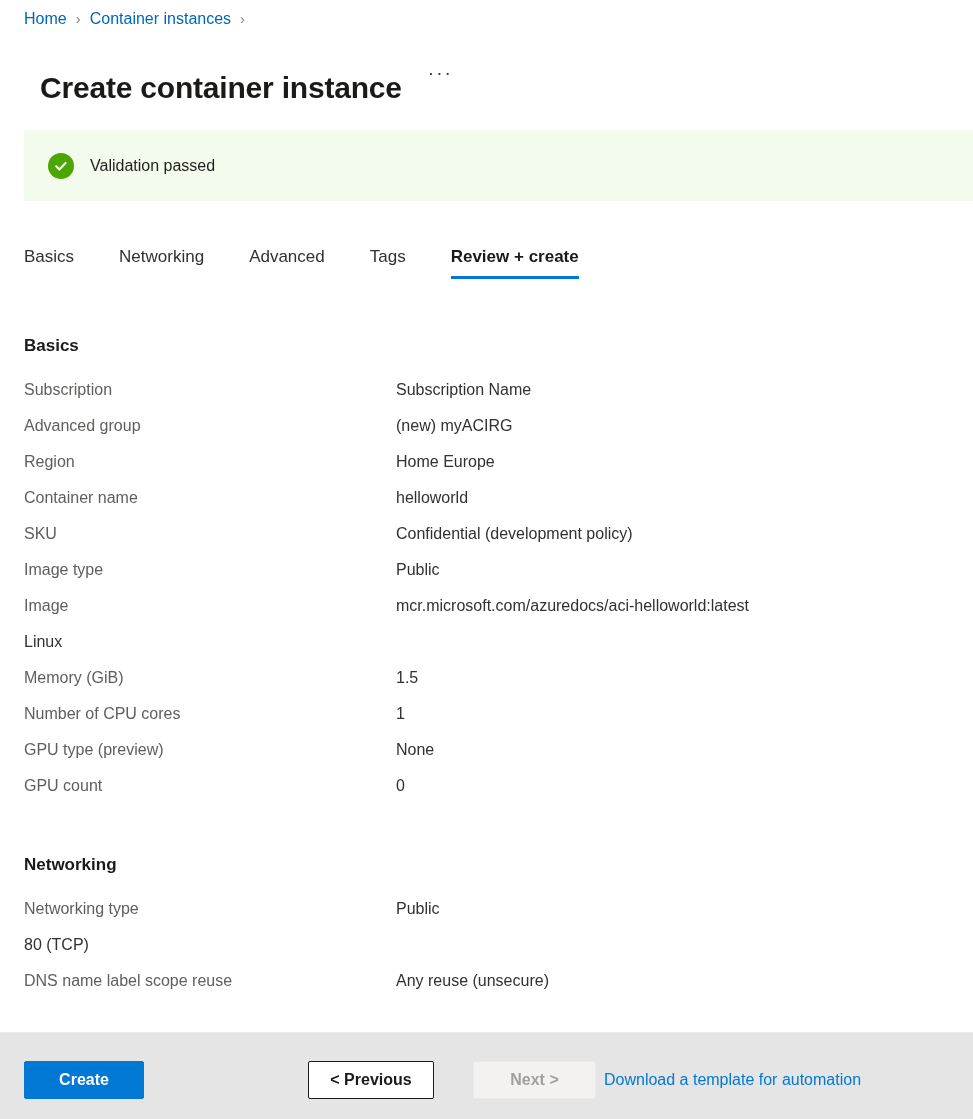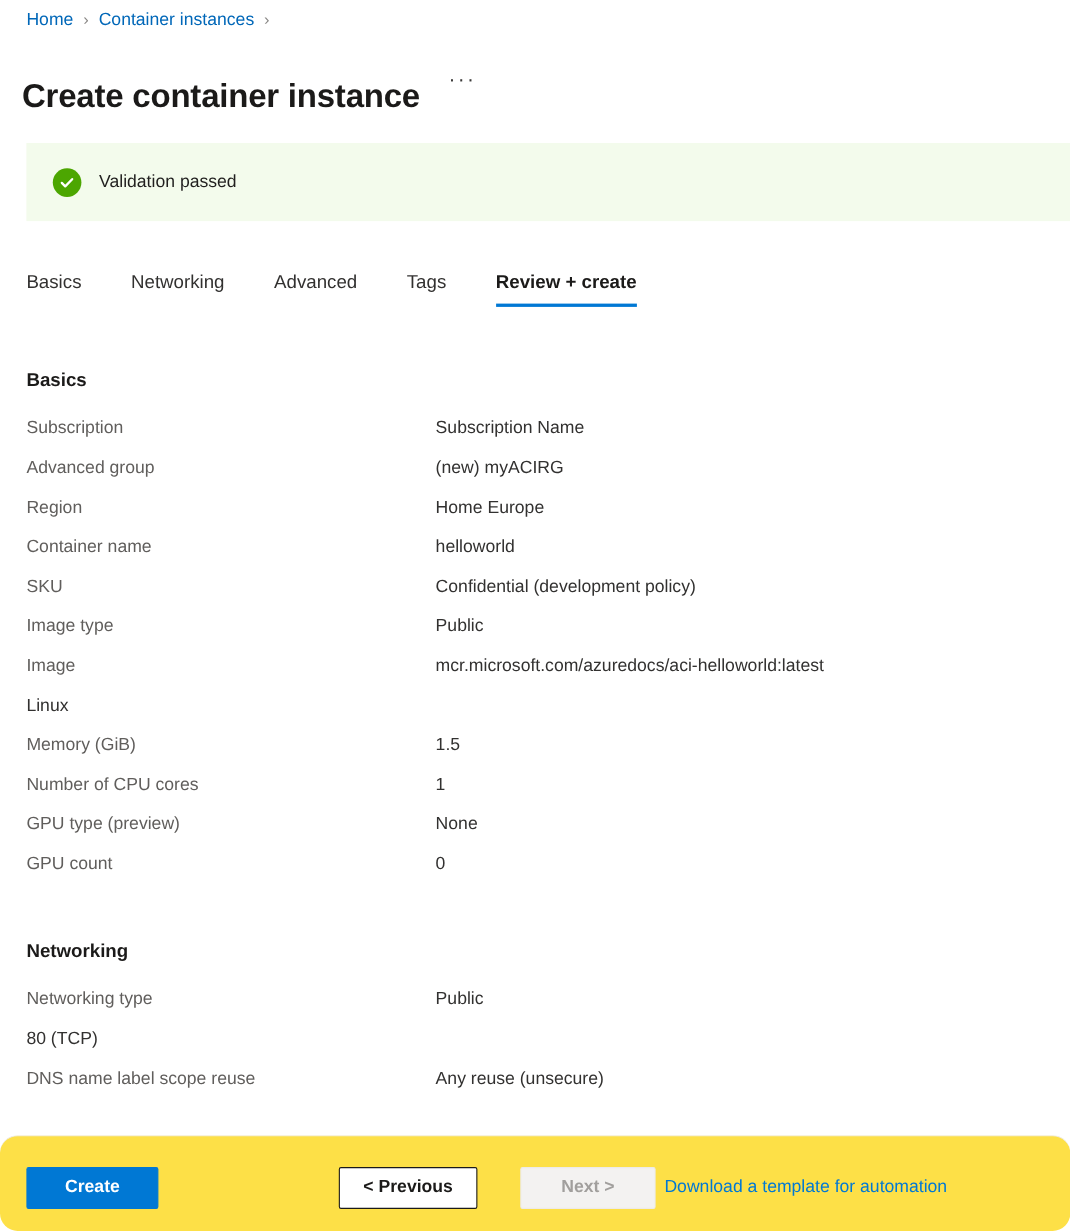--- a/index.html
+++ b/index.html
@@ -39,21 +39,21 @@
     color: #8a8886;
     margin: 0 9px;
     font-size: 15px;
     line-height: 24px;
   }
 
   
   .page-title-row {
     position: absolute;
     top: 48px;
-    left: 20px;
+    left: 40px;
     display: flex;
     align-items: center;
   }
   .page-title {
     font-size: 30px;
     font-weight: 600;
     color: #1b1a19;
     letter-spacing: -0.2px;
     line-height: 40px;
     white-space: nowrap;
@@ -170,23 +170,22 @@
     white-space: nowrap;
   }
 
   
   .footer {
     position: absolute;
     left: 0;
     bottom: 0;
     width: 973px;
     height: 87px;
-    background: #fde047;
+    background: #e5e5e5;
     border-top: 1px solid #edebe9;
-    border-radius: 16px;
   }
   .btn {
     position: absolute;
     font-family: "Liberation Sans", sans-serif;
     font-size: 16px;
     border-radius: 2px;
     cursor: pointer;
     display: flex;
     align-items: center;
     justify-content: center;

